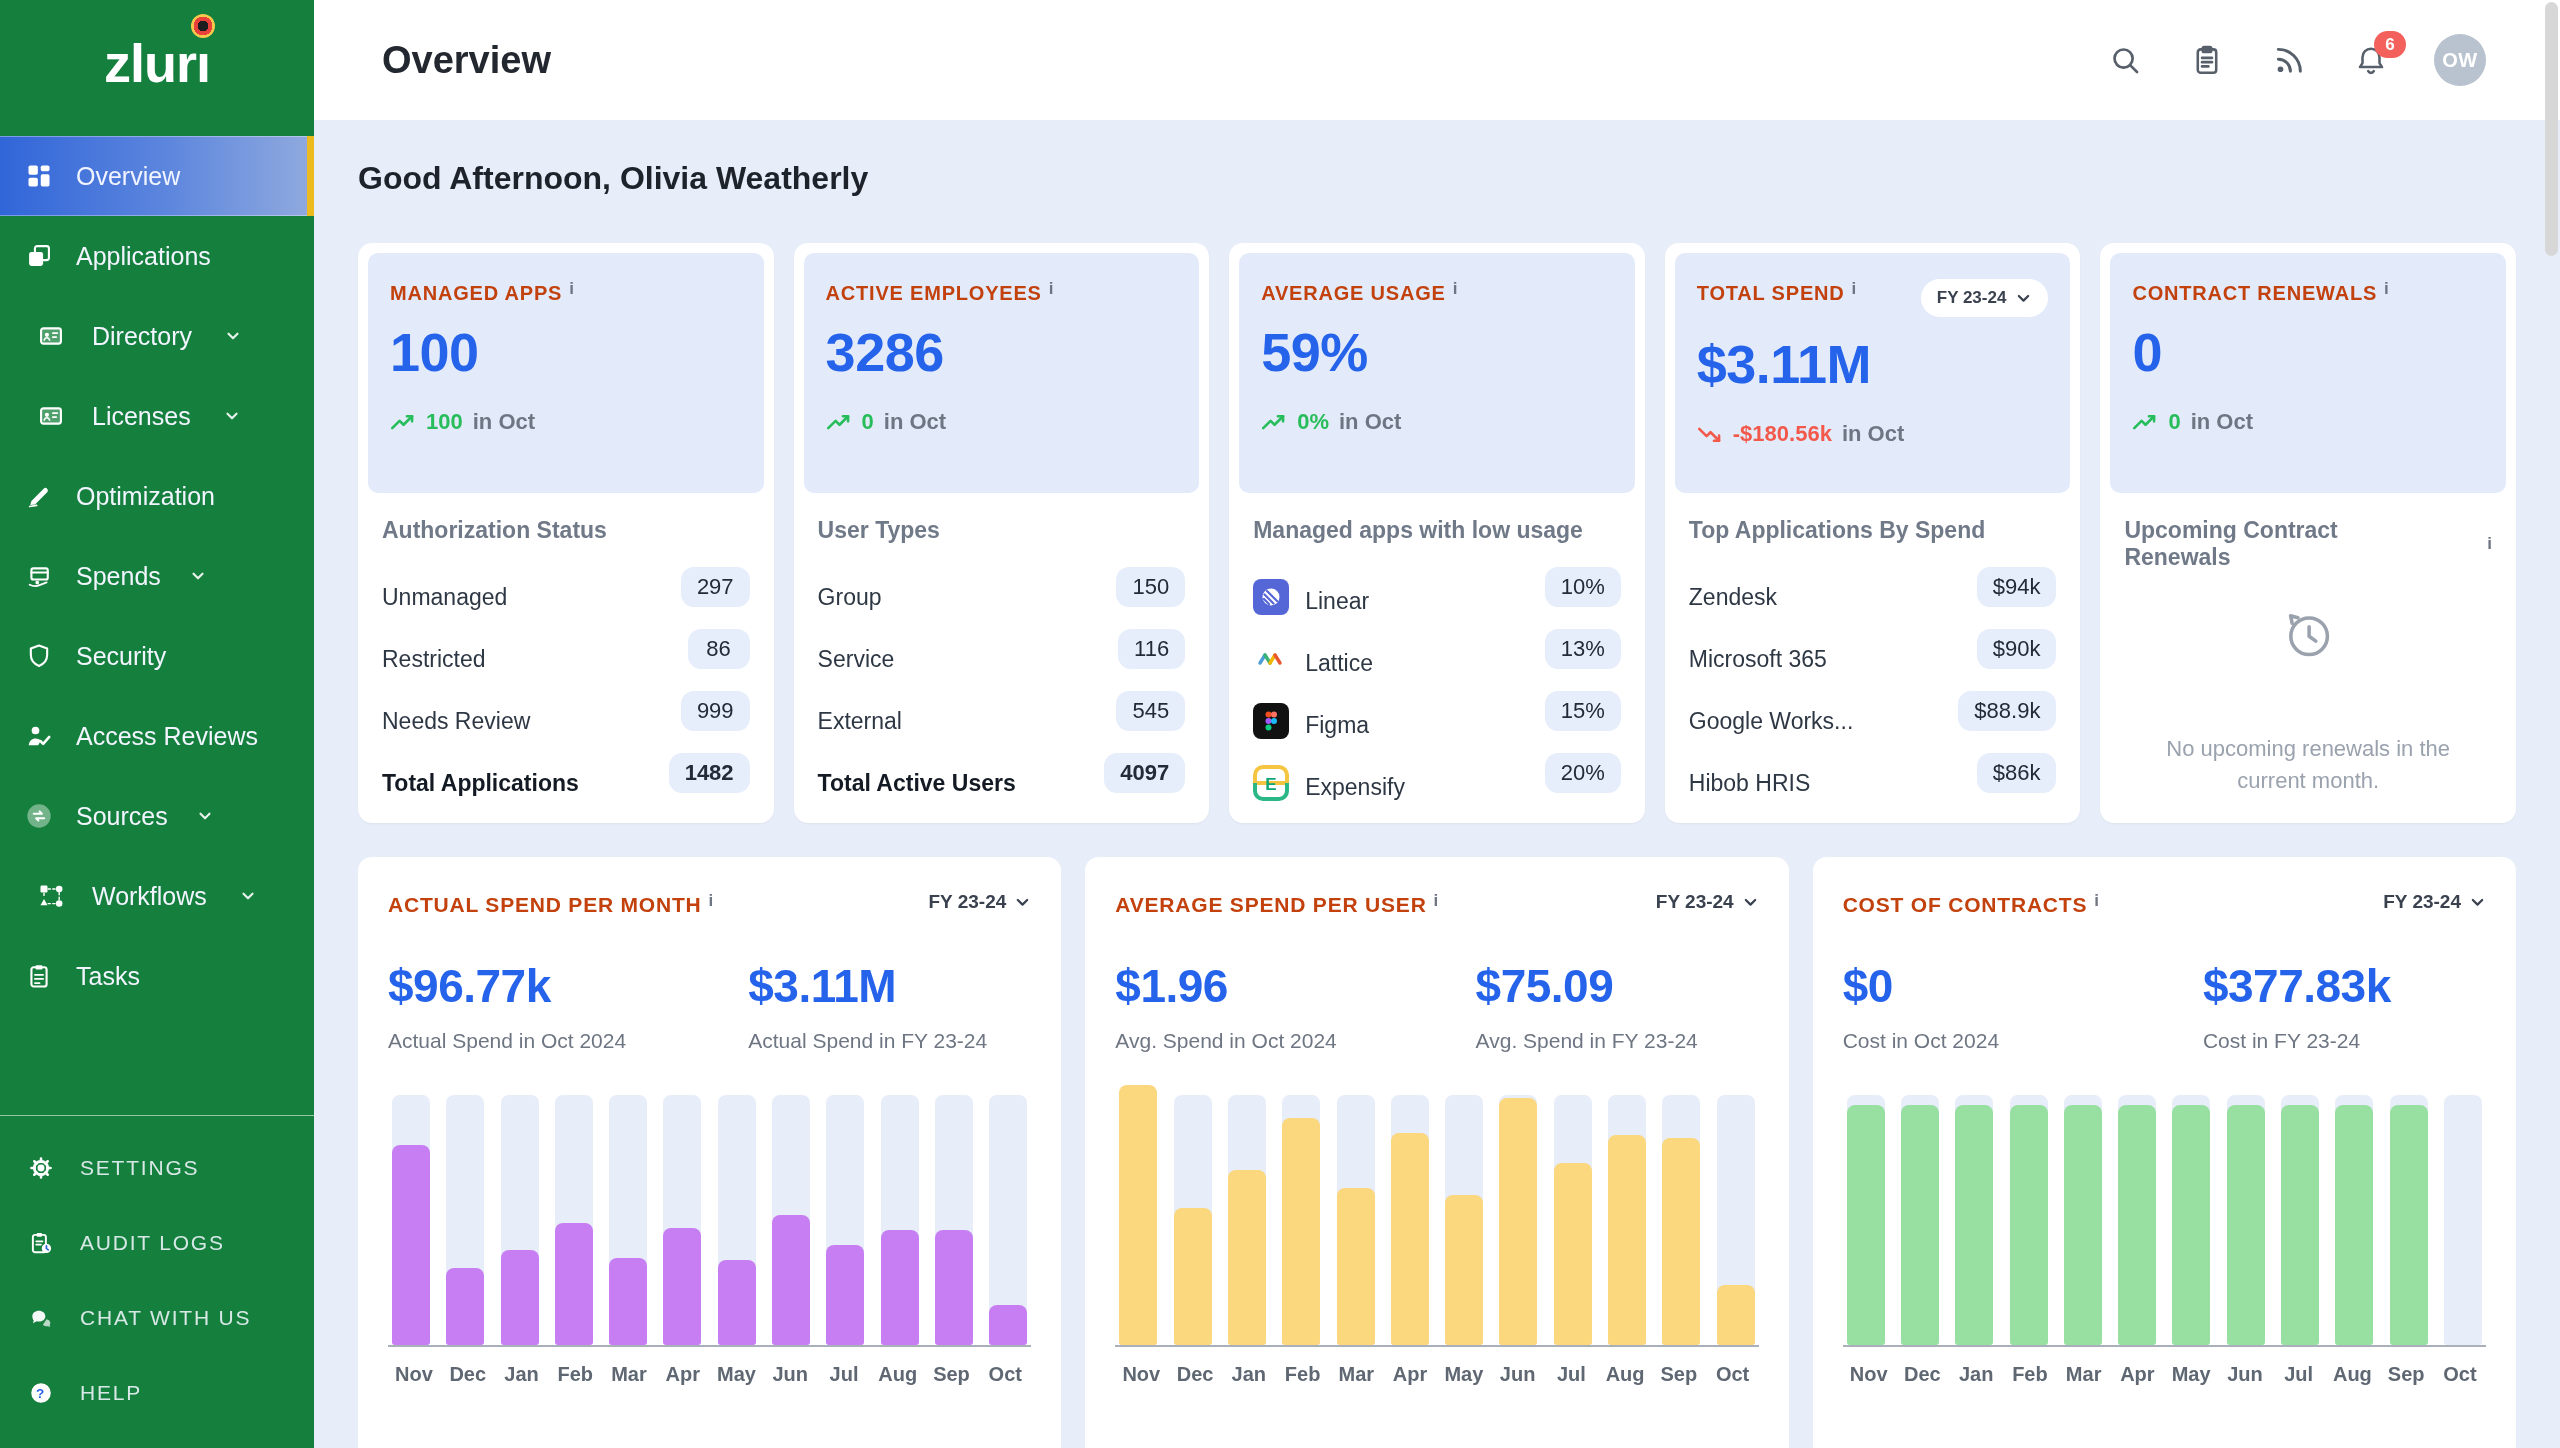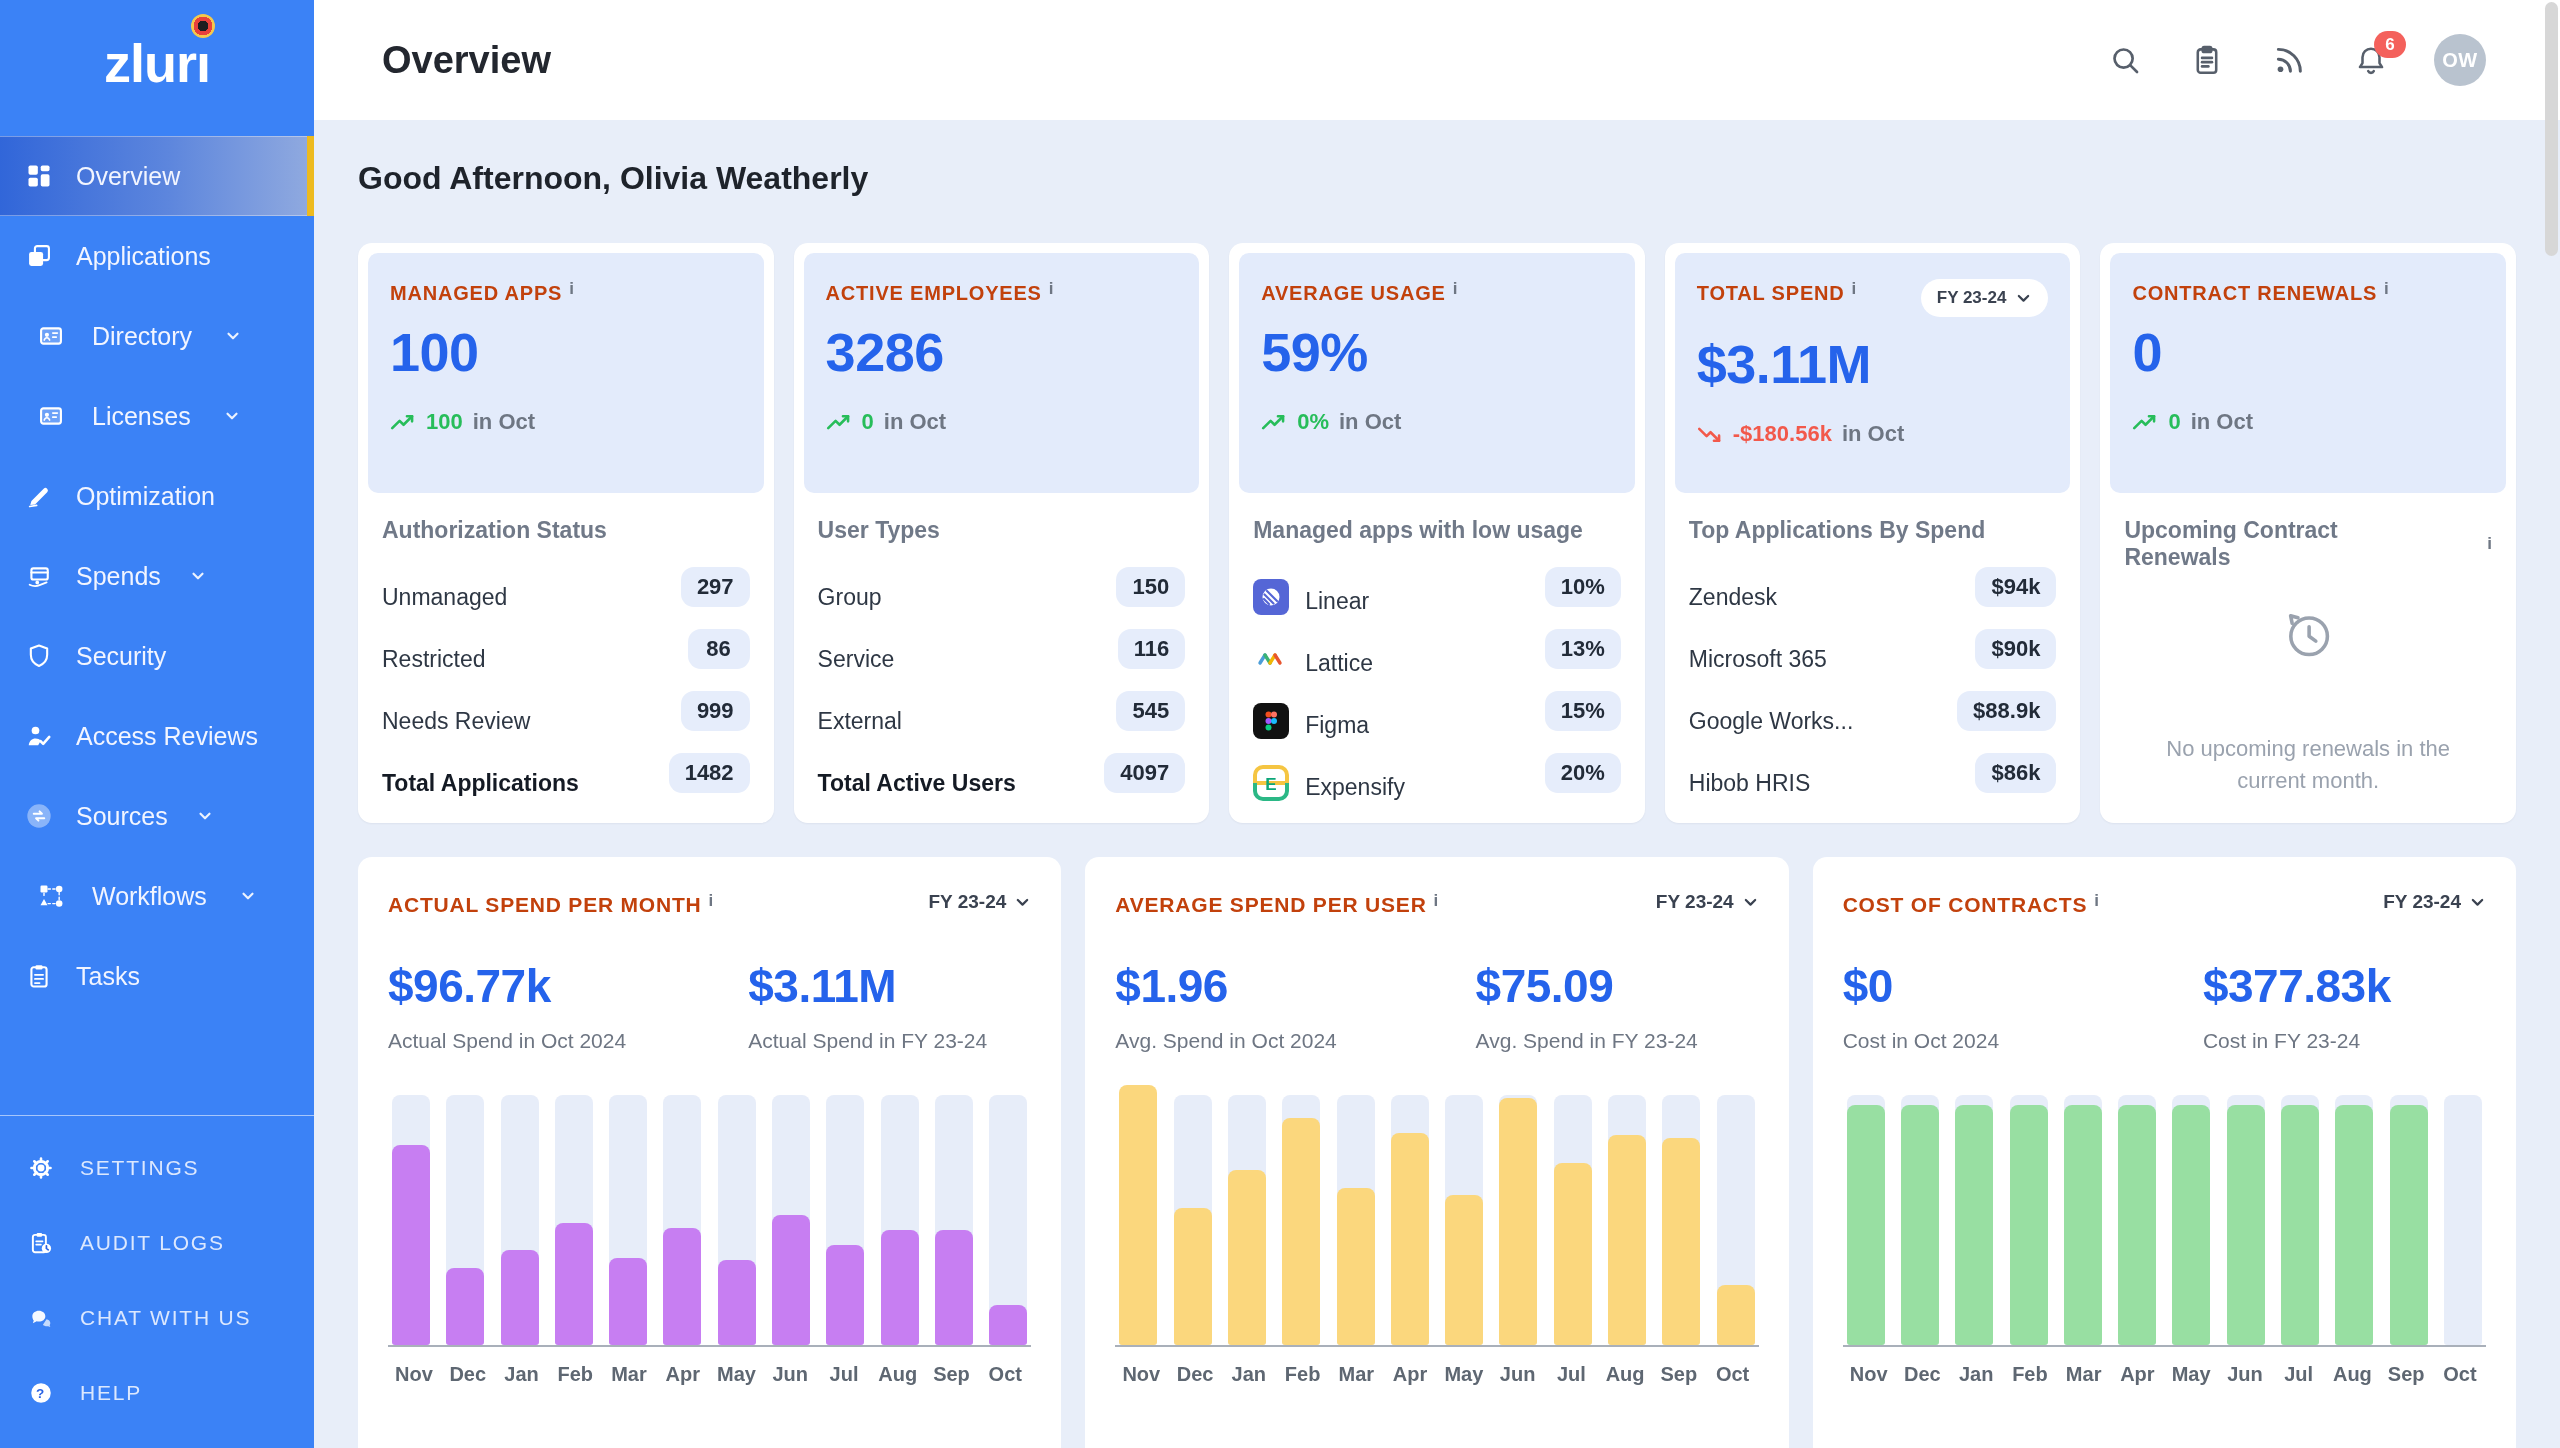--- a/index.html
+++ b/index.html
@@ -1,21 +1,21 @@
 <!DOCTYPE html>
 <html><head>
 <meta charset="utf-8">
 <style>
   * { margin:0; padding:0; box-sizing:border-box; }
   html,body { width:2560px; height:1448px; overflow:hidden; }
   body { font-family:"Liberation Sans","DejaVu Sans",sans-serif; background:#E8EEF9; }
   .app { display:flex; width:2560px; height:1448px; position:relative; }
 
   
-  .sidebar { width:314px; background:#3b82f6; color:#fff; display:flex; flex-direction:column; flex-shrink:0; }
+  .sidebar { width:314px; background:#15803d; color:#fff; display:flex; flex-direction:column; flex-shrink:0; }
   .logo-wrap { height:126px; display:flex; align-items:center; justify-content:center; }
   .logo { font-size:54px; font-weight:800; letter-spacing:-1px; color:#fff; position:relative; line-height:1; }
   .logo .dotless { position:relative; display:inline-block; }
   .logo .rainbow-dot { position:absolute; width:24px; height:24px; border-radius:50%; top:-22px; left:50%; transform:translateX(-50%);
      background:radial-gradient(circle, #1d1d1f 0 32%, #e8413c 32% 55%, #f5c84c 55% 72%, #52c7b8 72% 88%, rgba(82,199,184,0) 88%); }
   .nav { display:flex; flex-direction:column; margin-top:10px; }
   .nav-item { height:80px; display:flex; align-items:center; padding-left:24px; gap:22px; font-size:25px; font-weight:500; color:#F2F5FF; cursor:pointer; }
   .nav-item.indent { padding-left:36px; gap:26px; }
   .nav-item.active { background:linear-gradient(90deg,#3166D9 0%, #5D86DD 55%, #8FA9DF 100%); border-right:7px solid #EDBA1F;
       box-shadow:inset 0 1px 0 rgba(255,255,255,.35), inset 0 -1px 0 rgba(255,255,255,.35); }
@@ -57,21 +57,21 @@
   .trend-ic { display:flex; align-items:center; }
   .period-pill { background:#fff; border-radius:22px; padding:9px 16px; display:flex; align-items:center; gap:9px; font-size:17px; font-weight:700; color:#3A4250; cursor:pointer; white-space:nowrap; }
   .period-pill svg, .period-plain svg { width:17px; height:17px; }
 
   .card-list { padding:0 14px; }
   .list-heading { margin-top:24px; font-size:23px; font-weight:700; color:#707988; display:flex; align-items:center; }
   .list-rows { margin-top:12px; }
   .list-row { height:62px; display:flex; align-items:center; justify-content:space-between; cursor:pointer; }
   .row-left { display:flex; align-items:flex-end; gap:16px; font-size:23px; font-weight:500; color:#2E3744;margin-top:20px; }
   .list-row.bold .row-left { font-weight:700; color:#13192300; color:#141A24; }
-  .pill { background:#E6EDFB; border-radius:13px; padding:7px 16px; font-size:22px; font-weight:700; color:#222B38; min-width:62px; text-align:center; }
+  .pill { background:#E6EDFB; border-radius:13px; padding:7px 16px; font-size:22px; font-weight:400; color:#222B38; min-width:62px; text-align:center; }
   .list-row.bold .pill { font-weight:700; }
   .app-logo { width:36px; height:36px; border-radius:8px; display:flex; align-items:center; justify-content:center; flex-shrink:0; }
   .empty-state { display:flex; flex-direction:column; align-items:center; margin-top:34px; color:#9AA2AE;gap:48px; }
   .empty-state svg { width:58px; height:58px; }
   .empty-text { margin-top:18px; font-size:22px; line-height:32px; text-align:center; max-width:330px; }
 
   
   .charts-row { margin-top:34px; display:grid; grid-template-columns:repeat(3,1fr); gap:24px; height:604px; }
   .chart-card { background:#fff; border-radius:14px; padding:34px 30px 0 30px; overflow:hidden; }
   .chart-head { display:flex; align-items:flex-start; justify-content:space-between; }

